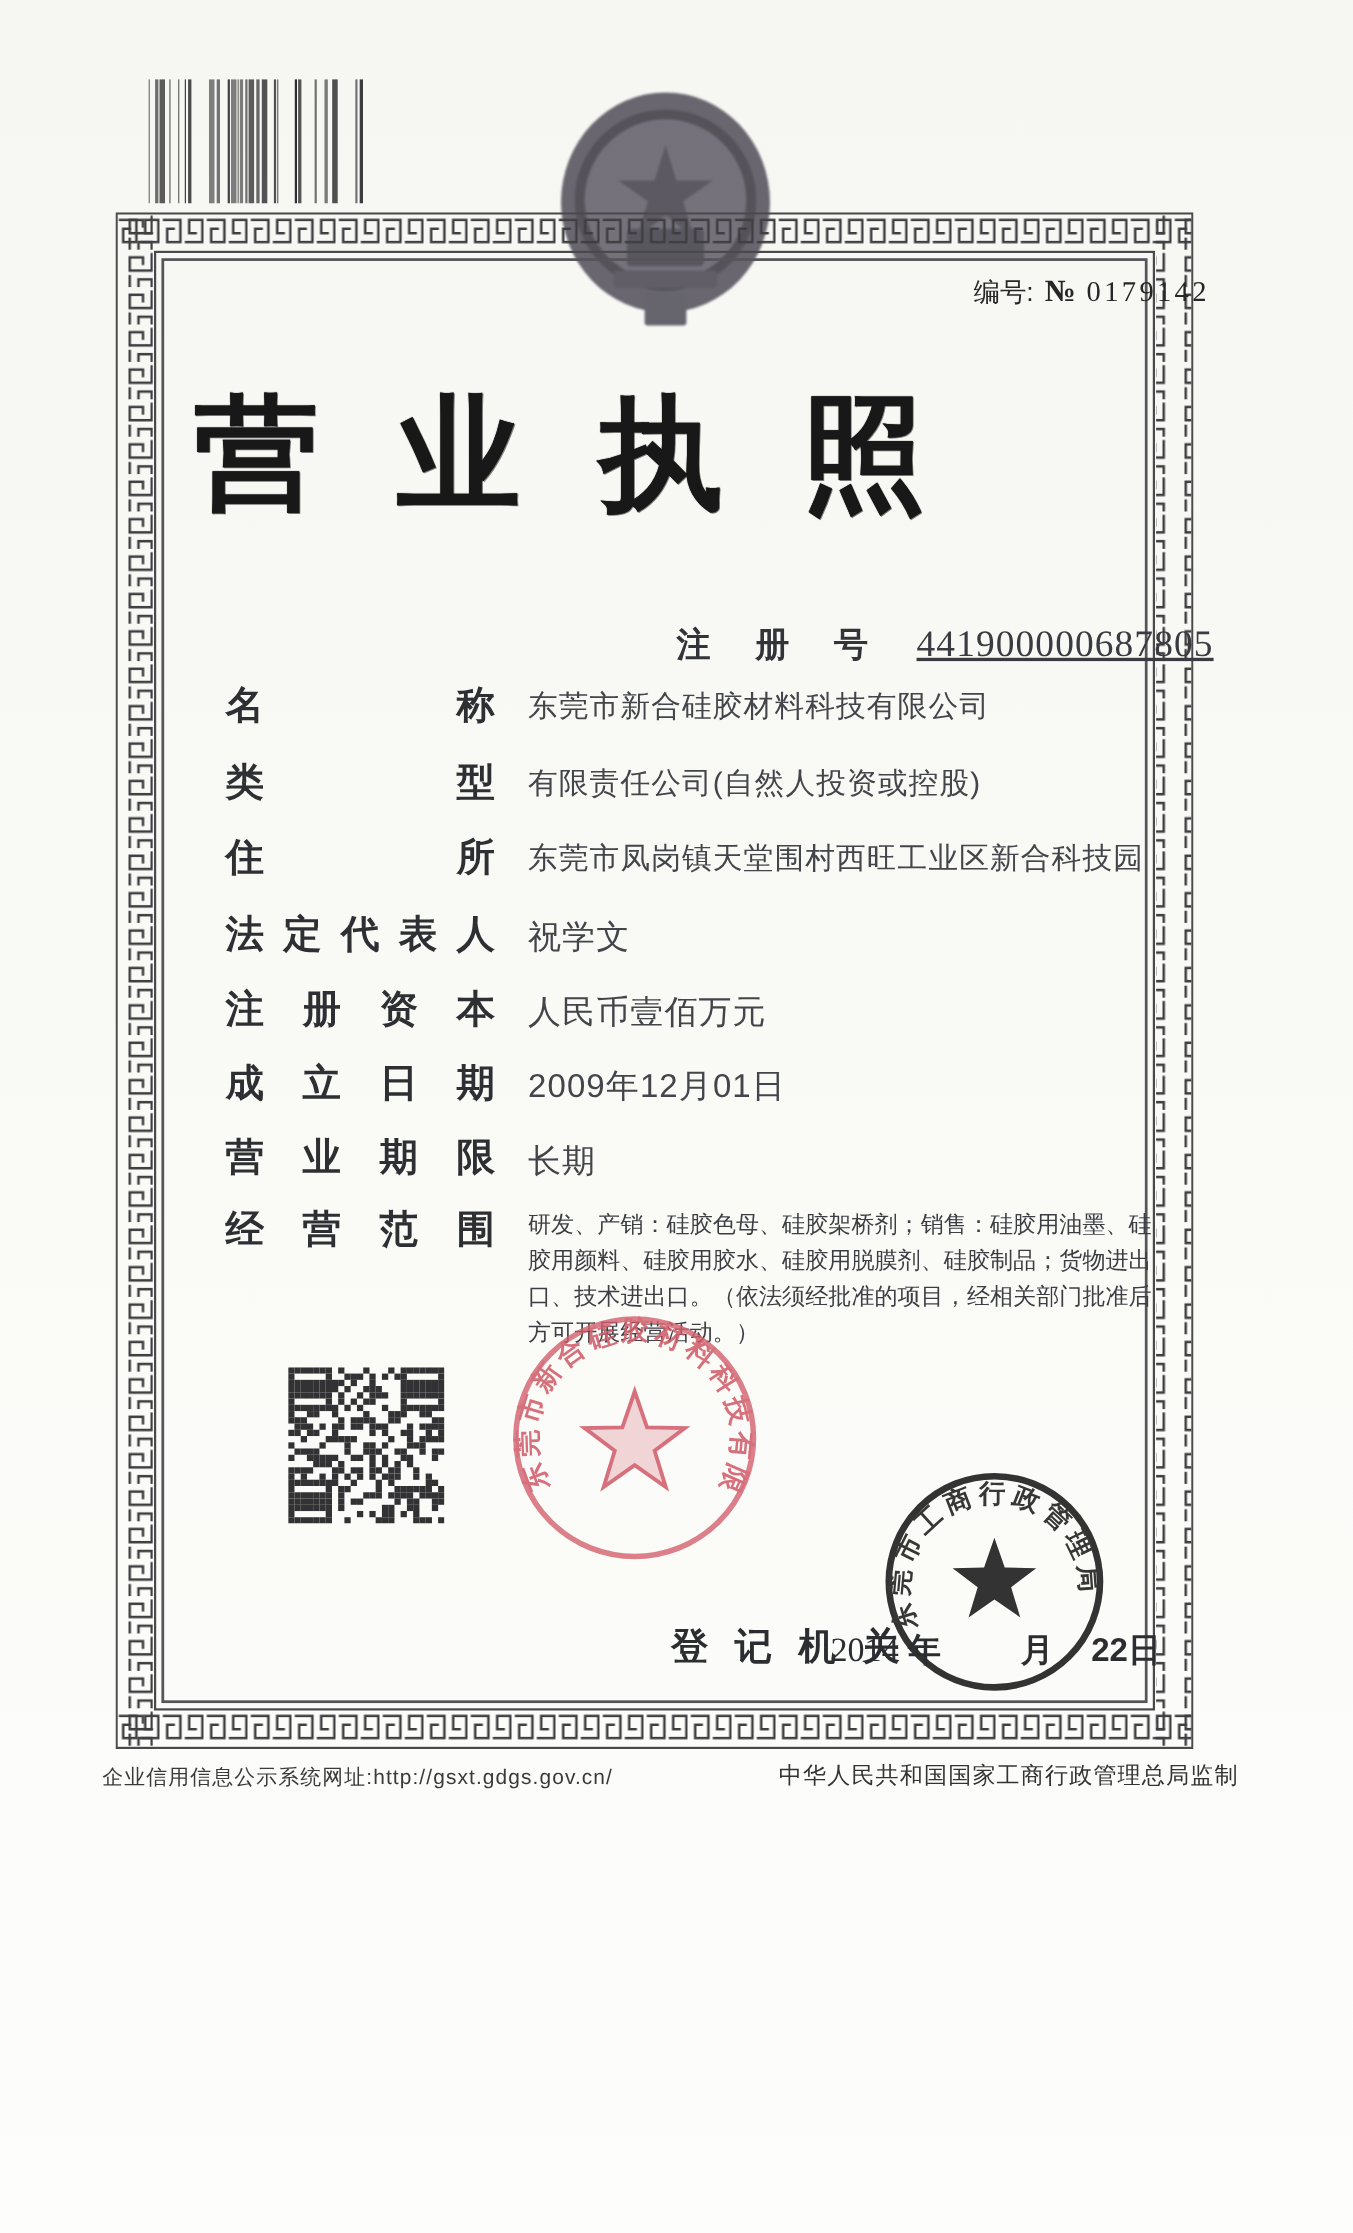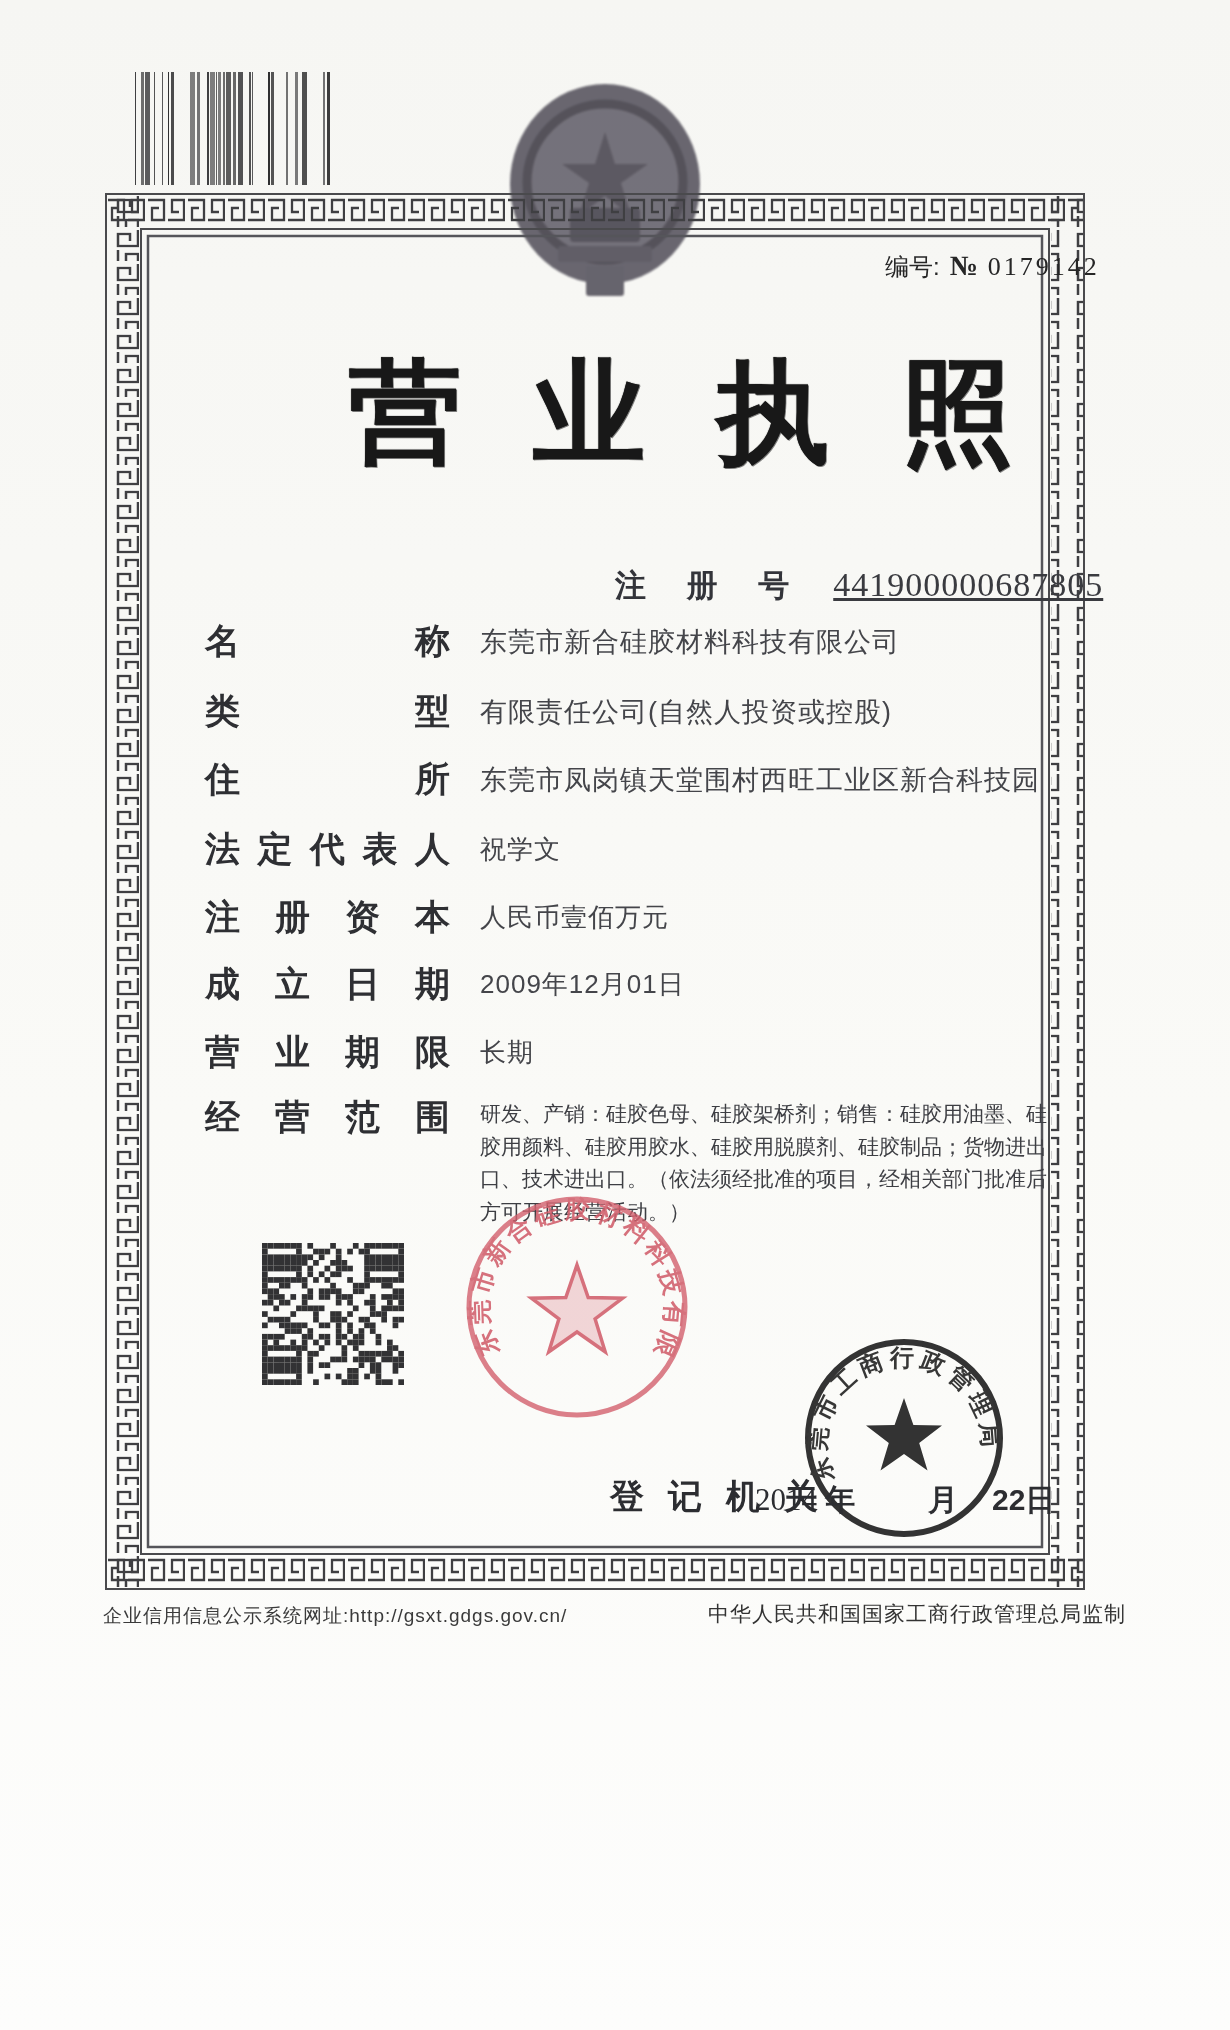--- a/index.html
+++ b/index.html
@@ -14,44 +14,44 @@
   
   .barcode{left:135px;top:72px;width:195px;height:113px;}
   .emblem{left:498px;top:80px;width:214px;height:222px;filter:blur(1.2px);opacity:.93;}
   
   .frame{left:105px;top:193px;}
   
   .serial{left:840px;top:250px;width:260px;font-size:24px;color:#262626;display:flex;align-items:baseline;gap:10px;white-space:nowrap;margin-left:45px;}
   .serial .no{font-family:"Liberation Serif",serif;font-weight:bold;font-size:28px;}
   .serial .num{font-family:"Liberation Serif",serif;font-size:26px;letter-spacing:3px;}
   
-  .title{left:105px;top:338px;width:980px;text-align:right;font-size:112px;font-weight:900;
+  .title{left:105px;top:338px;width:980px;text-align:left;font-size:112px;font-weight:900;
     letter-spacing:72px;text-indent:72px;color:#181818;white-space:nowrap;
     text-shadow:0 0 1px #000,1px 1px 0 rgba(40,40,40,.55);}
   
   .regno{left:615px;top:525px;display:flex;align-items:baseline;gap:28px;white-space:nowrap;margin-top:40px;}
   .regno .lab{font-size:31px;font-weight:600;letter-spacing:16px;color:#33343a;}
   .regno .val{font-family:"Liberation Serif",serif;font-size:34px;color:#3a3b40;letter-spacing:1px;text-decoration:underline;}
   
   .row{left:205px;width:880px;display:flex;align-items:flex-start;}
   .row .lab{width:245px;flex:0 0 245px;display:flex;justify-content:space-between;
     font-size:35px;font-weight:600;color:#2e2f33;}
-  .row .val{margin-left:30px;font-size:26px;color:#44454a;padding-top:6px;letter-spacing:1px;}
+  .row .val{margin-left:30px;font-size:30px;color:#44454a;padding-top:6px;letter-spacing:1px;}
   .row .val.big{font-size:27px;}
   .row .val.scope{font-size:21px;line-height:1.55;width:572px;padding-top:4px;letter-spacing:0;color:#3d3e43;}
   
   .qr{left:262px;top:1243px;width:142px;height:142px;}
   
   .seal-red{left:458px;top:1188px;width:238px;height:238px;opacity:.88;}
   .stamp-black{left:798px;top:1332px;width:212px;height:212px;opacity:.9;}
   .registry{left:610px;top:1430px;font-size:34px;font-weight:600;letter-spacing:24px;color:#2c2d31;white-space:nowrap;margin-top:44px;}
   .dateline{top:1480px;font-size:30px;color:#2c2d31;font-weight:600;white-space:nowrap;}
   .dateline .digits{font-family:"Liberation Serif",serif;font-weight:normal;font-size:31px;}
   
-  .footer-left{left:103px;top:1603px;font-size:19px;color:#3a3a3a;letter-spacing:1px;}
+  .footer-left{left:93px;top:1603px;font-size:19px;color:#3a3a3a;letter-spacing:1px;}
   .footer-right{left:708px;top:1600px;font-size:21px;color:#333;letter-spacing:1px;font-weight:500;text-align:right;}
   svg text{font-family:"Liberation Sans",sans-serif;}
 </style>
 </head>
 <body>
 
 <div class="page">
 
   <svg class="abs barcode" id="barcode" viewBox="0 0 195 113">
       <rect x="0" y="0" width="1" height="113" fill="#28282a" opacity="0.8809405894861281"></rect>

